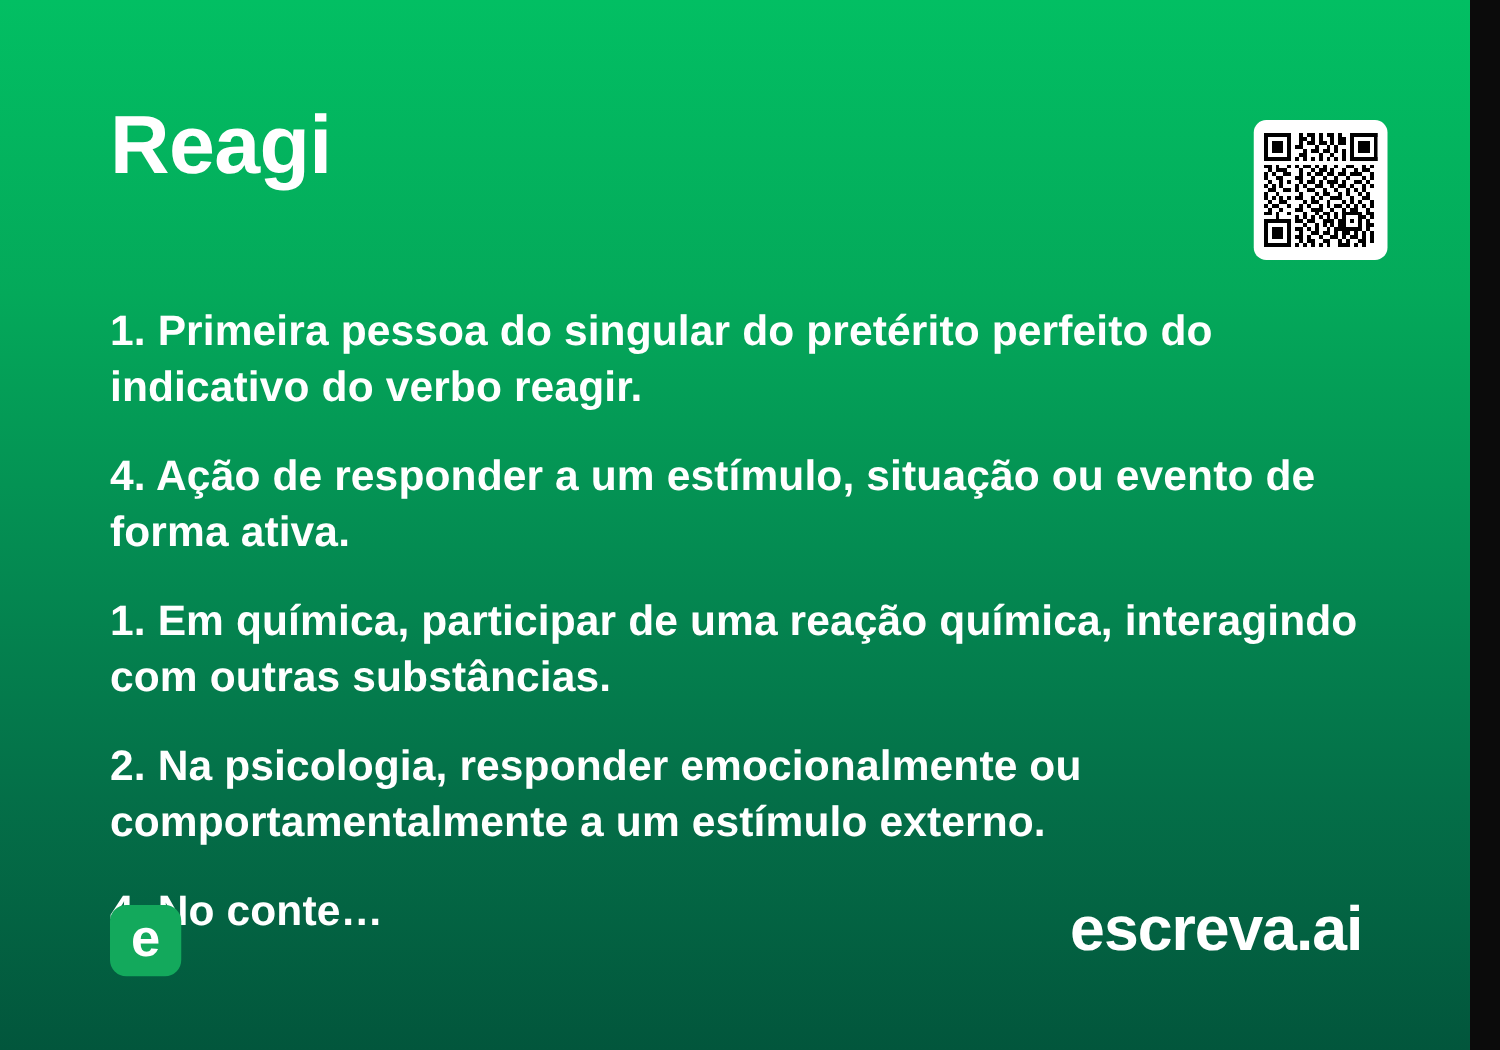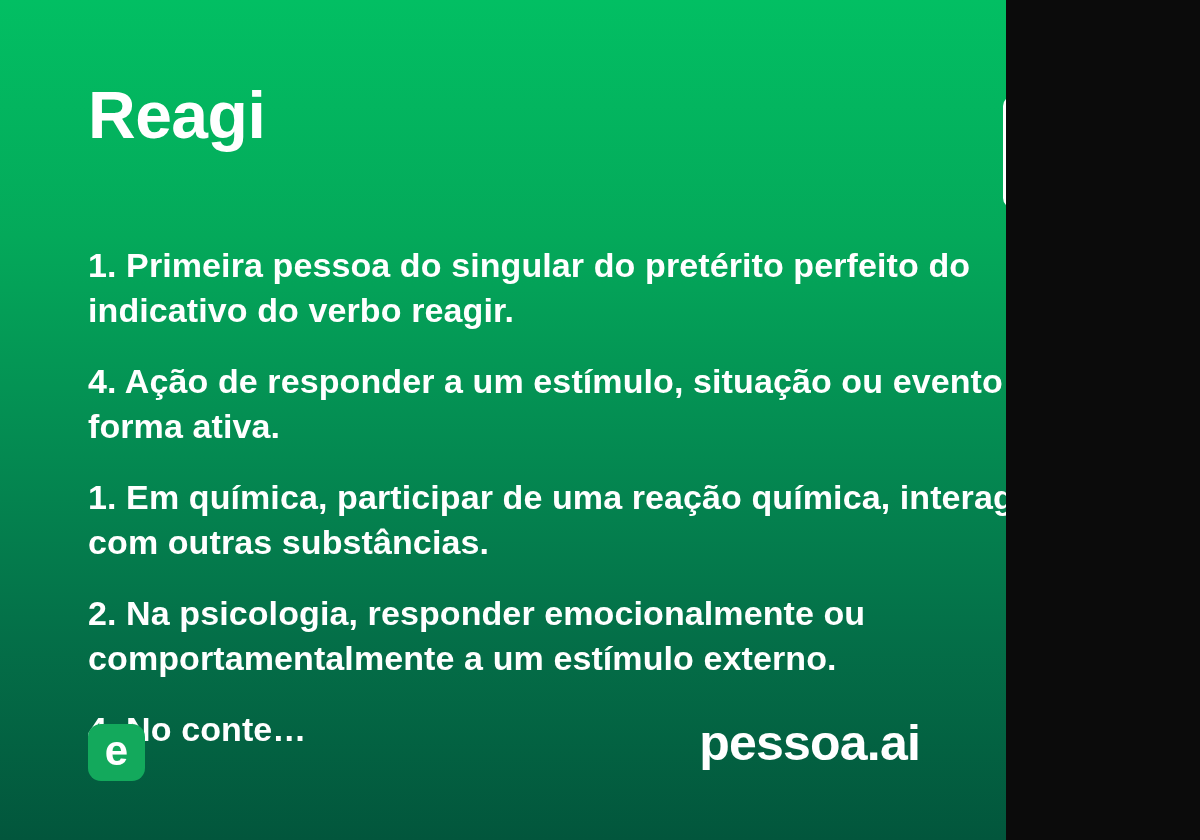--- a/index.html
+++ b/index.html
@@ -3,21 +3,21 @@
 <meta charset="utf-8">
 <title>escreva.ai — Reagi</title>
 <style>
   html, body {
     margin: 0;
     padding: 0;
     background: #0b0b0b;
   }
   #card {
     position: relative;
-    width: 1006px;
+    width: 1176px;
     height: 840px;
     overflow: hidden;
     background: linear-gradient(180deg,
         #02bf63 0%,
         #04a95a 28%,
         #048c52 52%,
         #046f48 76%,
         #02563c 100%);
     font-family: "Liberation Sans", "DejaVu Sans", sans-serif;
     color: #ffffff;
@@ -360,15 +360,15 @@
     <li>4. Ação de responder a um estímulo, situação ou evento de forma ativa.</li>
     <li>1. Em química, participar de uma reação química, interagindo com outras substâncias.</li>
     <li>2. Na psicologia, responder emocionalmente ou comportamentalmente a um estímulo externo.</li>
     <li>4. No conte…</li>
   </ul>
 
   <div id="logo-badge">
     <span>e</span>
   </div>
 
-  <div id="wordmark">pessoa.ai</div>
+  <div id="wordmark">escreva.ai</div>
 
 </div>
 
 </body></html>

